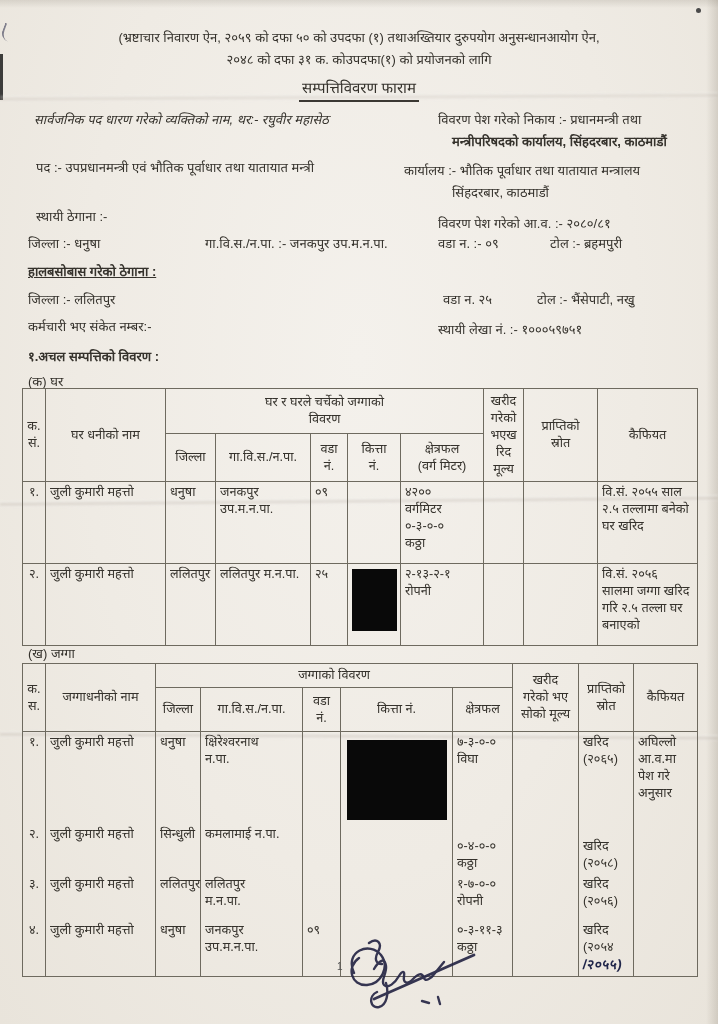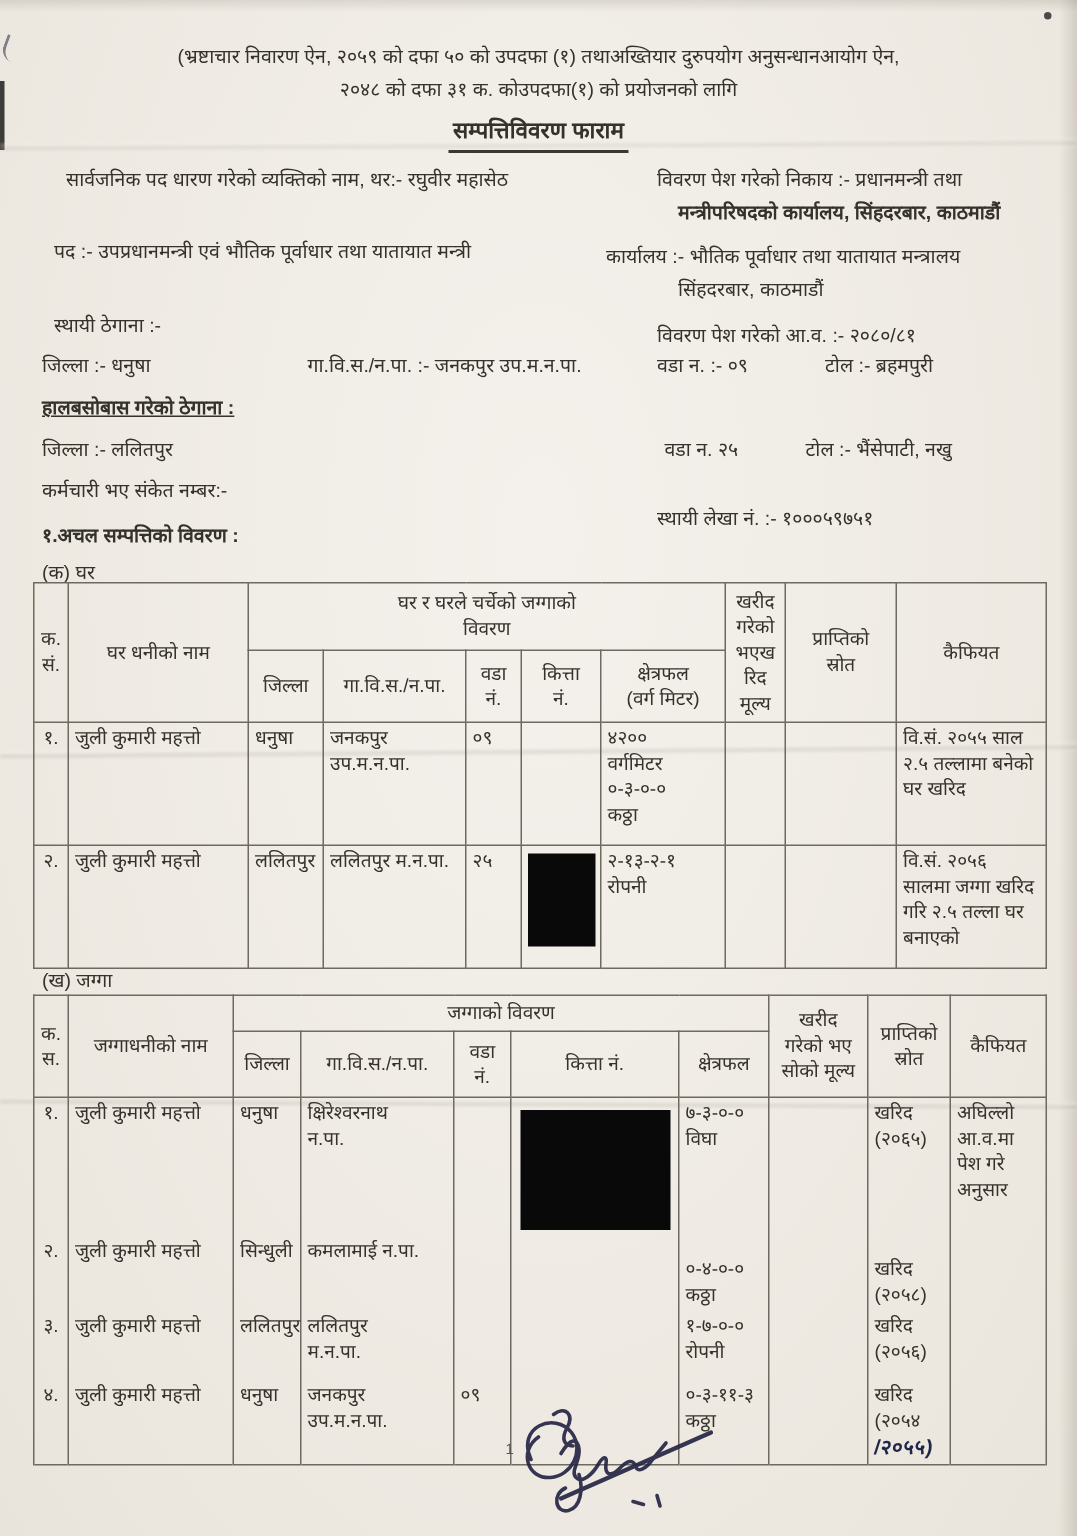--- a/index.html
+++ b/index.html
@@ -18,21 +18,21 @@
   .edge-right{position:absolute;right:0;top:0;width:12px;height:100%;
     background:linear-gradient(90deg, transparent, rgba(110,100,86,.20));}
   .edge-top{position:absolute;left:0;top:0;height:8px;width:100%;
     background:linear-gradient(180deg, rgba(120,112,98,.18), transparent);}
   .streak-left{position:absolute;left:0;top:54px;width:3px;height:46px;background:#1d1d1d;opacity:.85;}
   .dot-tr{position:absolute;right:17px;top:8px;width:5px;height:5px;border-radius:50%;background:#4a4a4a;}
   .pen-tl{position:absolute;left:2px;top:24px;width:9px;height:17px;
     border-left:2px solid rgba(70,70,95,.65);border-radius:0 0 0 9px;transform:rotate(20deg);}
   
   .doc-header{position:absolute;top:27px;left:0;width:100%;text-align:center;line-height:22px;}
-  .doc-title{display:inline-block;margin-top:6px;font-weight:bold;font-size:15px;
+  .doc-title{display:inline-block;margin-top:6px;font-weight:normal;font-size:15px;
     border-bottom:2px solid #3b3833;padding:0 3px 1px;}
   
   .f{position:absolute;white-space:nowrap;}
   .bold{font-weight:bold;}
   
   table.grid{position:absolute;left:22px;border-collapse:collapse;table-layout:fixed;width:675px;
     background:transparent;}
   table.grid th,table.grid td{border:1px solid #6e6a5f;padding:2px 4px;vertical-align:top;
     font-weight:normal;font-size:12.7px;line-height:17px;overflow:visible;}
   table.grid th{text-align:center;vertical-align:middle;white-space:pre-line;}
@@ -62,38 +62,38 @@
   <div class="wrinkle" style="top:94px;transform:rotate(-0.3deg);"></div>
   <div class="wrinkle" style="top:498px;transform:rotate(-0.5deg);opacity:.7;"></div>
   <div class="wrinkle" style="top:733px;transform:rotate(0.3deg);opacity:.7;"></div>
 
   <div class="doc-header">
     <div>(भ्रष्टाचार निवारण ऐन, २०५९ को दफा ५० को उपदफा (१) तथाअख्तियार दुरुपयोग अनुसन्धानआयोग ऐन,</div>
     <div>२०४८ को दफा ३१ क. कोउपदफा(१) को प्रयोजनको लागि</div>
     <div><span class="doc-title">सम्पत्तिविवरण फाराम</span></div>
   </div>
 
-  <span class="f" style="left:44px;top:110px;">सार्वजनिक पद धारण गरेको व्यक्तिको नाम, थर:- रघुवीर महासेठ</span>
+  <span class="f" style="left:34px;top:110px;font-style:italic;">सार्वजनिक पद धारण गरेको व्यक्तिको नाम, थर:- रघुवीर महासेठ</span>
   <span class="f" style="left:438px;top:110px;">विवरण पेश गरेको निकाय :-  प्रधानमन्त्री तथा</span>
   <span class="f" style="left:452px;top:132px;font-weight:bold;">मन्त्रीपरिषदको कार्यालय, सिंहदरबार, काठमाडौं</span>
   <span class="f" style="left:36px;top:158px;">पद :- उपप्रधानमन्त्री एवं भौतिक पूर्वाधार तथा यातायात मन्त्री</span>
   <span class="f" style="left:404px;top:161px;">कार्यालय :- भौतिक पूर्वाधार तथा यातायात मन्त्रालय</span>
   <span class="f" style="left:452px;top:183px;">सिंहदरबार, काठमाडौं</span>
   <span class="f" style="left:36px;top:207px;">स्थायी ठेगाना :-</span>
   <span class="f" style="left:438px;top:214px;">विवरण पेश गरेको आ.व. :- २०८०/८१</span>
   <span class="f" style="left:28px;top:234px;">जिल्ला :- धनुषा</span>
   <span class="f" style="left:205px;top:234px;">गा.वि.स./न.पा. :- जनकपुर उप.म.न.पा.</span>
   <span class="f" style="left:438px;top:234px;">वडा न. :- ०९</span>
   <span class="f" style="left:550px;top:234px;">टोल :- ब्रहमपुरी</span>
   <span class="f bold" style="left:28px;top:262px;text-decoration:underline;">हालबसोबास गरेको ठेगाना :</span>
   <span class="f" style="left:28px;top:290px;">जिल्ला :- ललितपुर</span>
   <span class="f" style="left:443px;top:290px;">वडा न. २५</span>
   <span class="f" style="left:537px;top:290px;">टोल :- भैंसेपाटी, नखु</span>
   <span class="f" style="left:28px;top:317px;">कर्मचारी भए संकेत नम्बर:-</span>
-  <span class="f" style="left:438px;top:336px;">स्थायी लेखा नं. :- १०००५९७५१</span>
+  <span class="f" style="left:438px;top:320px;">स्थायी लेखा नं. :- १०००५९७५१</span>
 
   <span class="f bold" style="left:28px;top:347px;">१.अचल सम्पत्तिको विवरण :</span>
   <span class="f" style="left:28px;top:372px;">(क) घर</span>
 
   <table class="grid" style="top:388px;">
     <colgroup>
       <col style="width:23px">
         <col style="width:120px">
         <col style="width:50px">
         <col style="width:95px">

